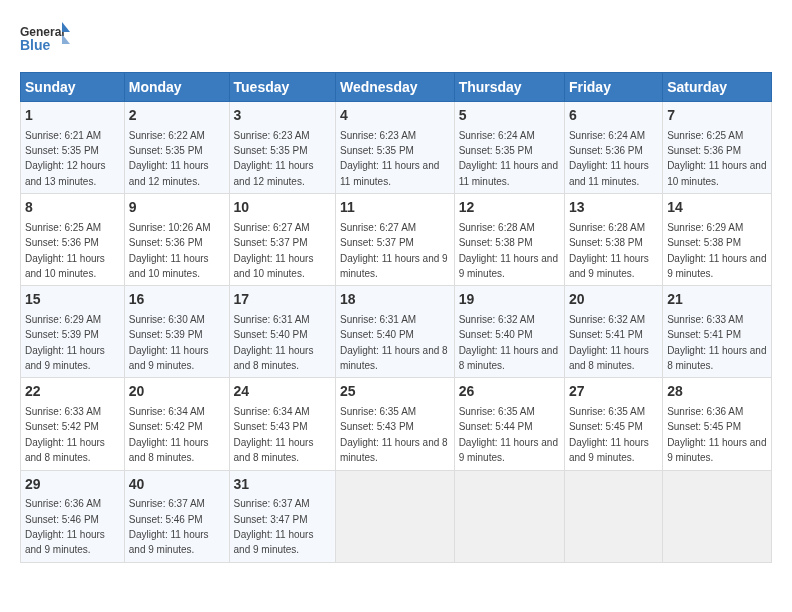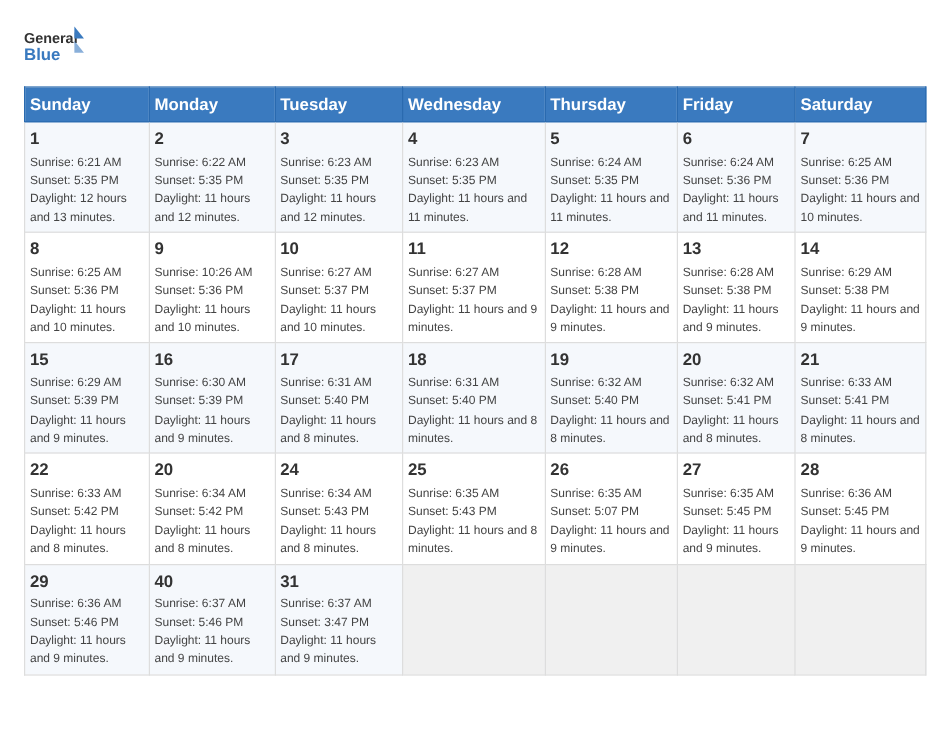--- a/index.html
+++ b/index.html
@@ -135,21 +135,21 @@
         <td><span class="day-num">18</span><span class="day-info">Sunrise: 6:31 AM</span><br><span class="day-info">Sunset: 5:40 PM</span><br><span class="day-info">Daylight: 11 hours and 8 minutes.</span></td>
         <td><span class="day-num">19</span><span class="day-info">Sunrise: 6:32 AM</span><br><span class="day-info">Sunset: 5:40 PM</span><br><span class="day-info">Daylight: 11 hours and 8 minutes.</span></td>
         <td><span class="day-num">20</span><span class="day-info">Sunrise: 6:32 AM</span><br><span class="day-info">Sunset: 5:41 PM</span><br><span class="day-info">Daylight: 11 hours and 8 minutes.</span></td>
         <td><span class="day-num">21</span><span class="day-info">Sunrise: 6:33 AM</span><br><span class="day-info">Sunset: 5:41 PM</span><br><span class="day-info">Daylight: 11 hours and 8 minutes.</span></td>
       </tr>
       <tr>
         <td><span class="day-num">22</span><span class="day-info">Sunrise: 6:33 AM</span><br><span class="day-info">Sunset: 5:42 PM</span><br><span class="day-info">Daylight: 11 hours and 8 minutes.</span></td>
         <td><span class="day-num">20</span><span class="day-info">Sunrise: 6:34 AM</span><br><span class="day-info">Sunset: 5:42 PM</span><br><span class="day-info">Daylight: 11 hours and 8 minutes.</span></td>
         <td><span class="day-num">24</span><span class="day-info">Sunrise: 6:34 AM</span><br><span class="day-info">Sunset: 5:43 PM</span><br><span class="day-info">Daylight: 11 hours and 8 minutes.</span></td>
         <td><span class="day-num">25</span><span class="day-info">Sunrise: 6:35 AM</span><br><span class="day-info">Sunset: 5:43 PM</span><br><span class="day-info">Daylight: 11 hours and 8 minutes.</span></td>
-        <td><span class="day-num">26</span><span class="day-info">Sunrise: 6:35 AM</span><br><span class="day-info">Sunset: 5:07 PM</span><br><span class="day-info">Daylight: 11 hours and 9 minutes.</span></td>
+        <td><span class="day-num">26</span><span class="day-info">Sunrise: 6:35 AM</span><br><span class="day-info">Sunset: 5:44 PM</span><br><span class="day-info">Daylight: 11 hours and 9 minutes.</span></td>
         <td><span class="day-num">27</span><span class="day-info">Sunrise: 6:35 AM</span><br><span class="day-info">Sunset: 5:45 PM</span><br><span class="day-info">Daylight: 11 hours and 9 minutes.</span></td>
         <td><span class="day-num">28</span><span class="day-info">Sunrise: 6:36 AM</span><br><span class="day-info">Sunset: 5:45 PM</span><br><span class="day-info">Daylight: 11 hours and 9 minutes.</span></td>
       </tr>
       <tr>
         <td><span class="day-num">29</span><span class="day-info">Sunrise: 6:36 AM</span><br><span class="day-info">Sunset: 5:46 PM</span><br><span class="day-info">Daylight: 11 hours and 9 minutes.</span></td>
         <td><span class="day-num">40</span><span class="day-info">Sunrise: 6:37 AM</span><br><span class="day-info">Sunset: 5:46 PM</span><br><span class="day-info">Daylight: 11 hours and 9 minutes.</span></td>
         <td><span class="day-num">31</span><span class="day-info">Sunrise: 6:37 AM</span><br><span class="day-info">Sunset: 3:47 PM</span><br><span class="day-info">Daylight: 11 hours and 9 minutes.</span></td>
         <td class="empty-cell"></td>
         <td class="empty-cell"></td>
         <td class="empty-cell"></td>

